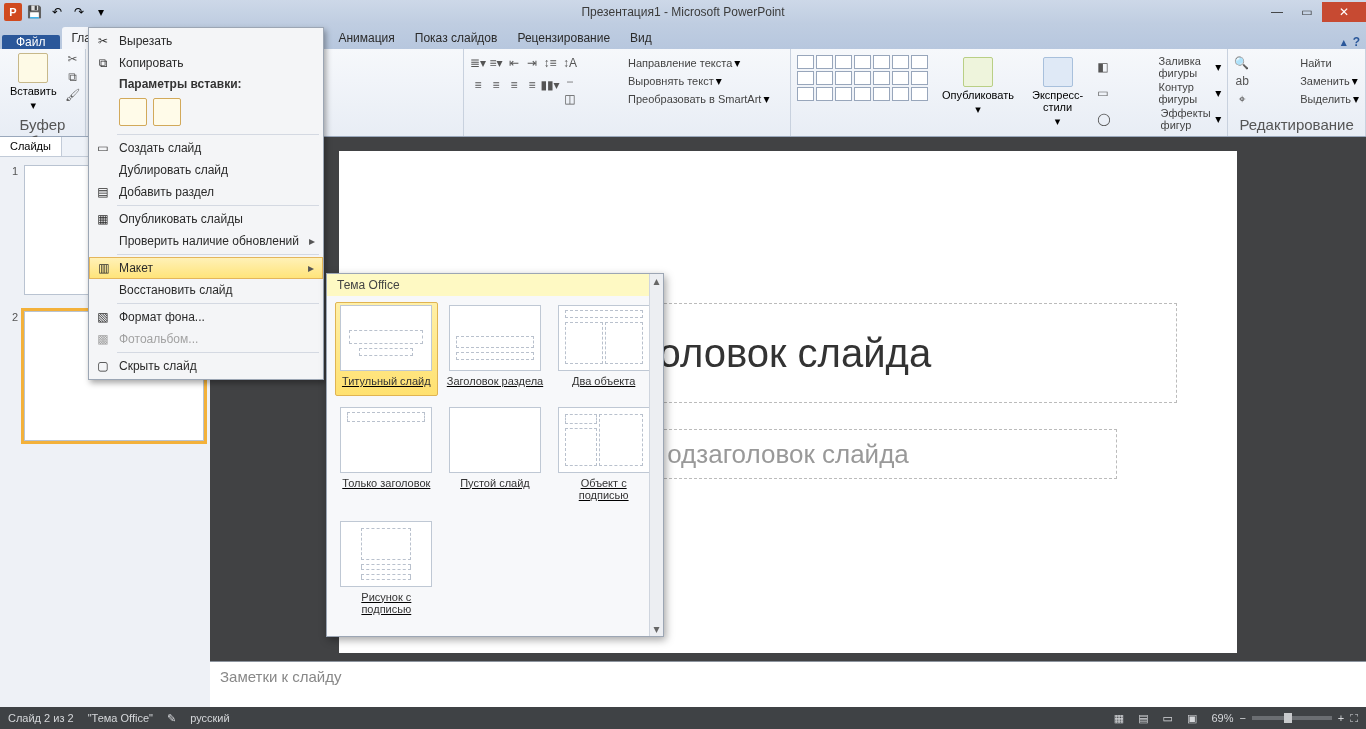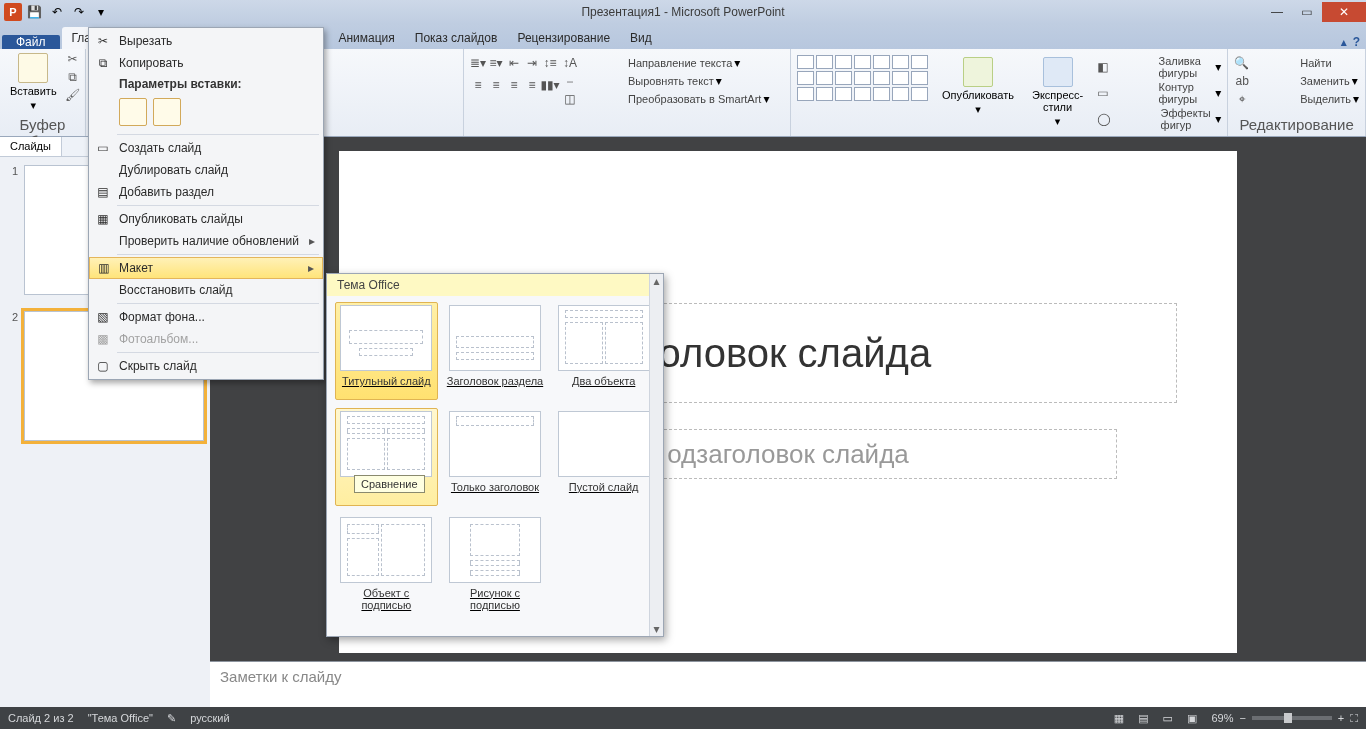--- a/index.html
+++ b/index.html
@@ -412,31 +412,20 @@
       <div class="lay-name">Заголовок раздела</div>
     </div>
     <div class="lay">
       <div class="lay-prev">
           <div class="lp-line" style="top:4px;left:6px;right:6px;height:8px"></div>
           <div class="lp-line" style="top:16px;left:6px;width:38px;bottom:6px"></div>
           <div class="lp-line" style="top:16px;right:6px;width:38px;bottom:6px"></div>
         </div>
       <div class="lay-name">Два объекта</div>
     </div>
-    <div class="lay hov">
-      <div class="lay-prev">
-          <div class="lp-line" style="top:4px;left:6px;right:6px;height:8px"></div>
-          <div class="lp-line" style="top:16px;left:6px;width:38px;height:6px"></div>
-          <div class="lp-line" style="top:16px;right:6px;width:38px;height:6px"></div>
-          <div class="lp-line" style="top:26px;left:6px;width:38px;bottom:6px"></div>
-          <div class="lp-line" style="top:26px;right:6px;width:38px;bottom:6px"></div>
-        </div>
-      <div class="lay-name">Сравнение</div>
-      <div class="tooltip">Сравнение</div>
-    </div>
     <div class="lay">
       <div class="lay-prev">
           <div class="lp-line" style="top:4px;left:6px;right:6px;height:10px"></div>
         </div>
       <div class="lay-name">Только заголовок</div>
     </div>
     <div class="lay">
       <div class="lay-prev"></div>
       <div class="lay-name">Пустой слайд</div>
     </div>

